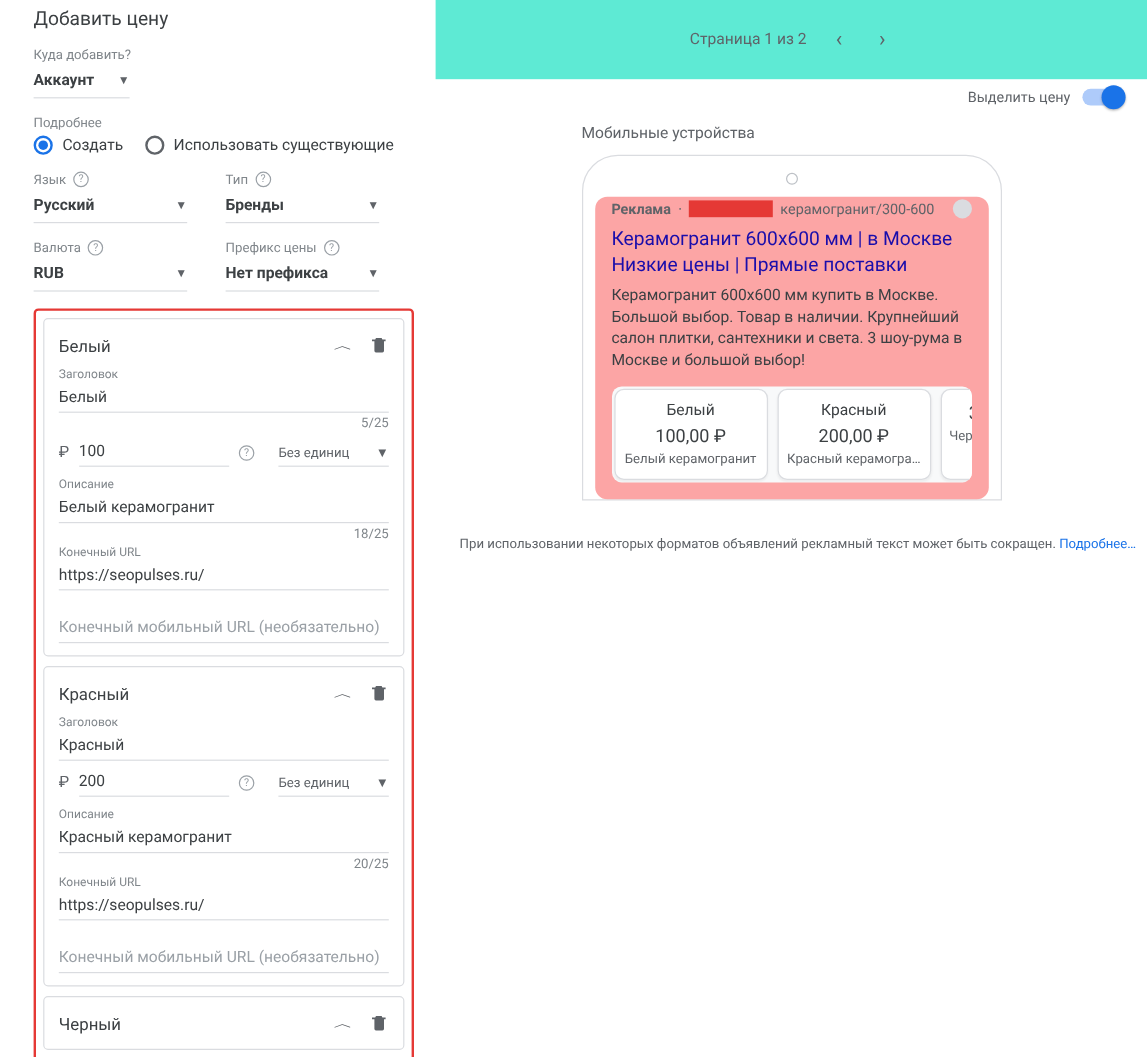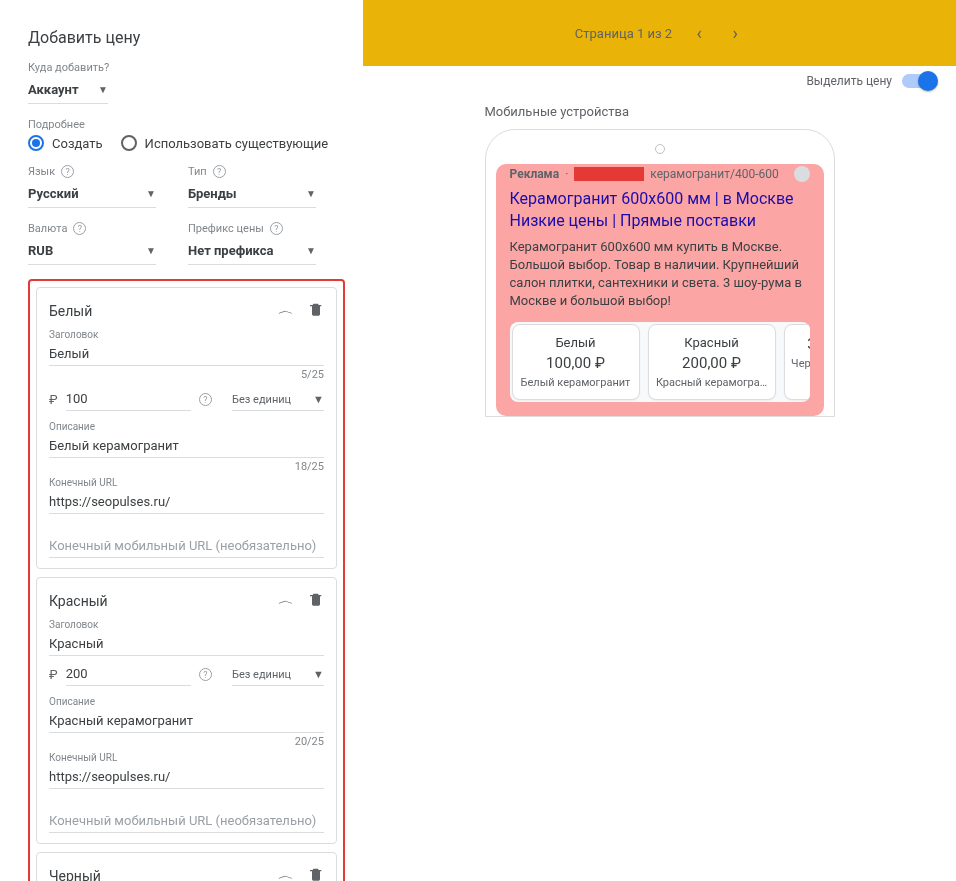--- a/index.html
+++ b/index.html
@@ -8,33 +8,33 @@
     font-size: 13px;
     color: #3c4043;
     background: #fff;
     width: 956px;
     height: 881px;
     overflow: hidden;
   }
   .layout { display: flex; height: 100%; }
   .left-panel {
     width: 363px;
-    padding: 28px 18px 0 28px;
+    padding: 6px 18px 0 28px;
     flex-shrink: 0;
   }
   .right-panel {
     flex: 1;
     display: flex;
     flex-direction: column;
     background: #fff;
     min-width: 0;
   }
   .preview-header {
     height: 66px;
-    background: #eab308;
+    background: #5eead4;
     display: flex;
     align-items: center;
     justify-content: center;
     gap: 18px;
     color: #5f6368;
     font-size: 13px;
   }
   .pager-btn { color: #5f6368; width:18px; text-align:center; cursor:pointer; font-size:18px; line-height:1; }
   .highlight-row {
     display: flex;
@@ -317,21 +317,21 @@
     </div>
     <div class="preview-stage">
       <div class="device-label">Мобильные устройства</div>
       <div class="device-frame">
         <div class="device-cam"></div>
         <div class="ad-card">
           <div class="ad-meta">
             <b>Реклама</b>
             <span class="dot"></span>
             <span class="red-block"></span>
-              <span>керамогранит/400-600</span>
+              <span>керамогранит/300-600</span>
             <span class="more-circle"></span>
           </div>
           <div class="ad-title">
             <span>Керамогранит 600х600 мм | в Москве</span><br>
             <span>Низкие цены | Прямые поставки</span>
           </div>
           <div class="ad-desc">Керамогранит 600х600 мм купить в Москве. Большой выбор. Товар в наличии. Крупнейший салон плитки, сантехники и света. 3 шоу-рума в Москве и большой выбор!</div>
           <div class="price-strip">
             <div class="price-card">
               <div class="pc-title">Белый</div>
@@ -343,15 +343,19 @@
               <div class="pc-amount">200,00 ₽</div>
               <div class="pc-desc">Красный керамогра…</div>
             </div>
             <div class="price-card peek">
               <div class="pc-title" style="font-size:15px">3</div>
               <div class="pc-desc">Черный</div>
             </div>
           </div>
         </div>
       </div>
+      <div class="footnote">
+        <span>При использовании некоторых форматов объявлений рекламный текст может быть сокращен.</span>
+        <a href="#">Подробнее…</a>
+      </div>
     </div>
   </div>
 </div>
 
 </body></html>

